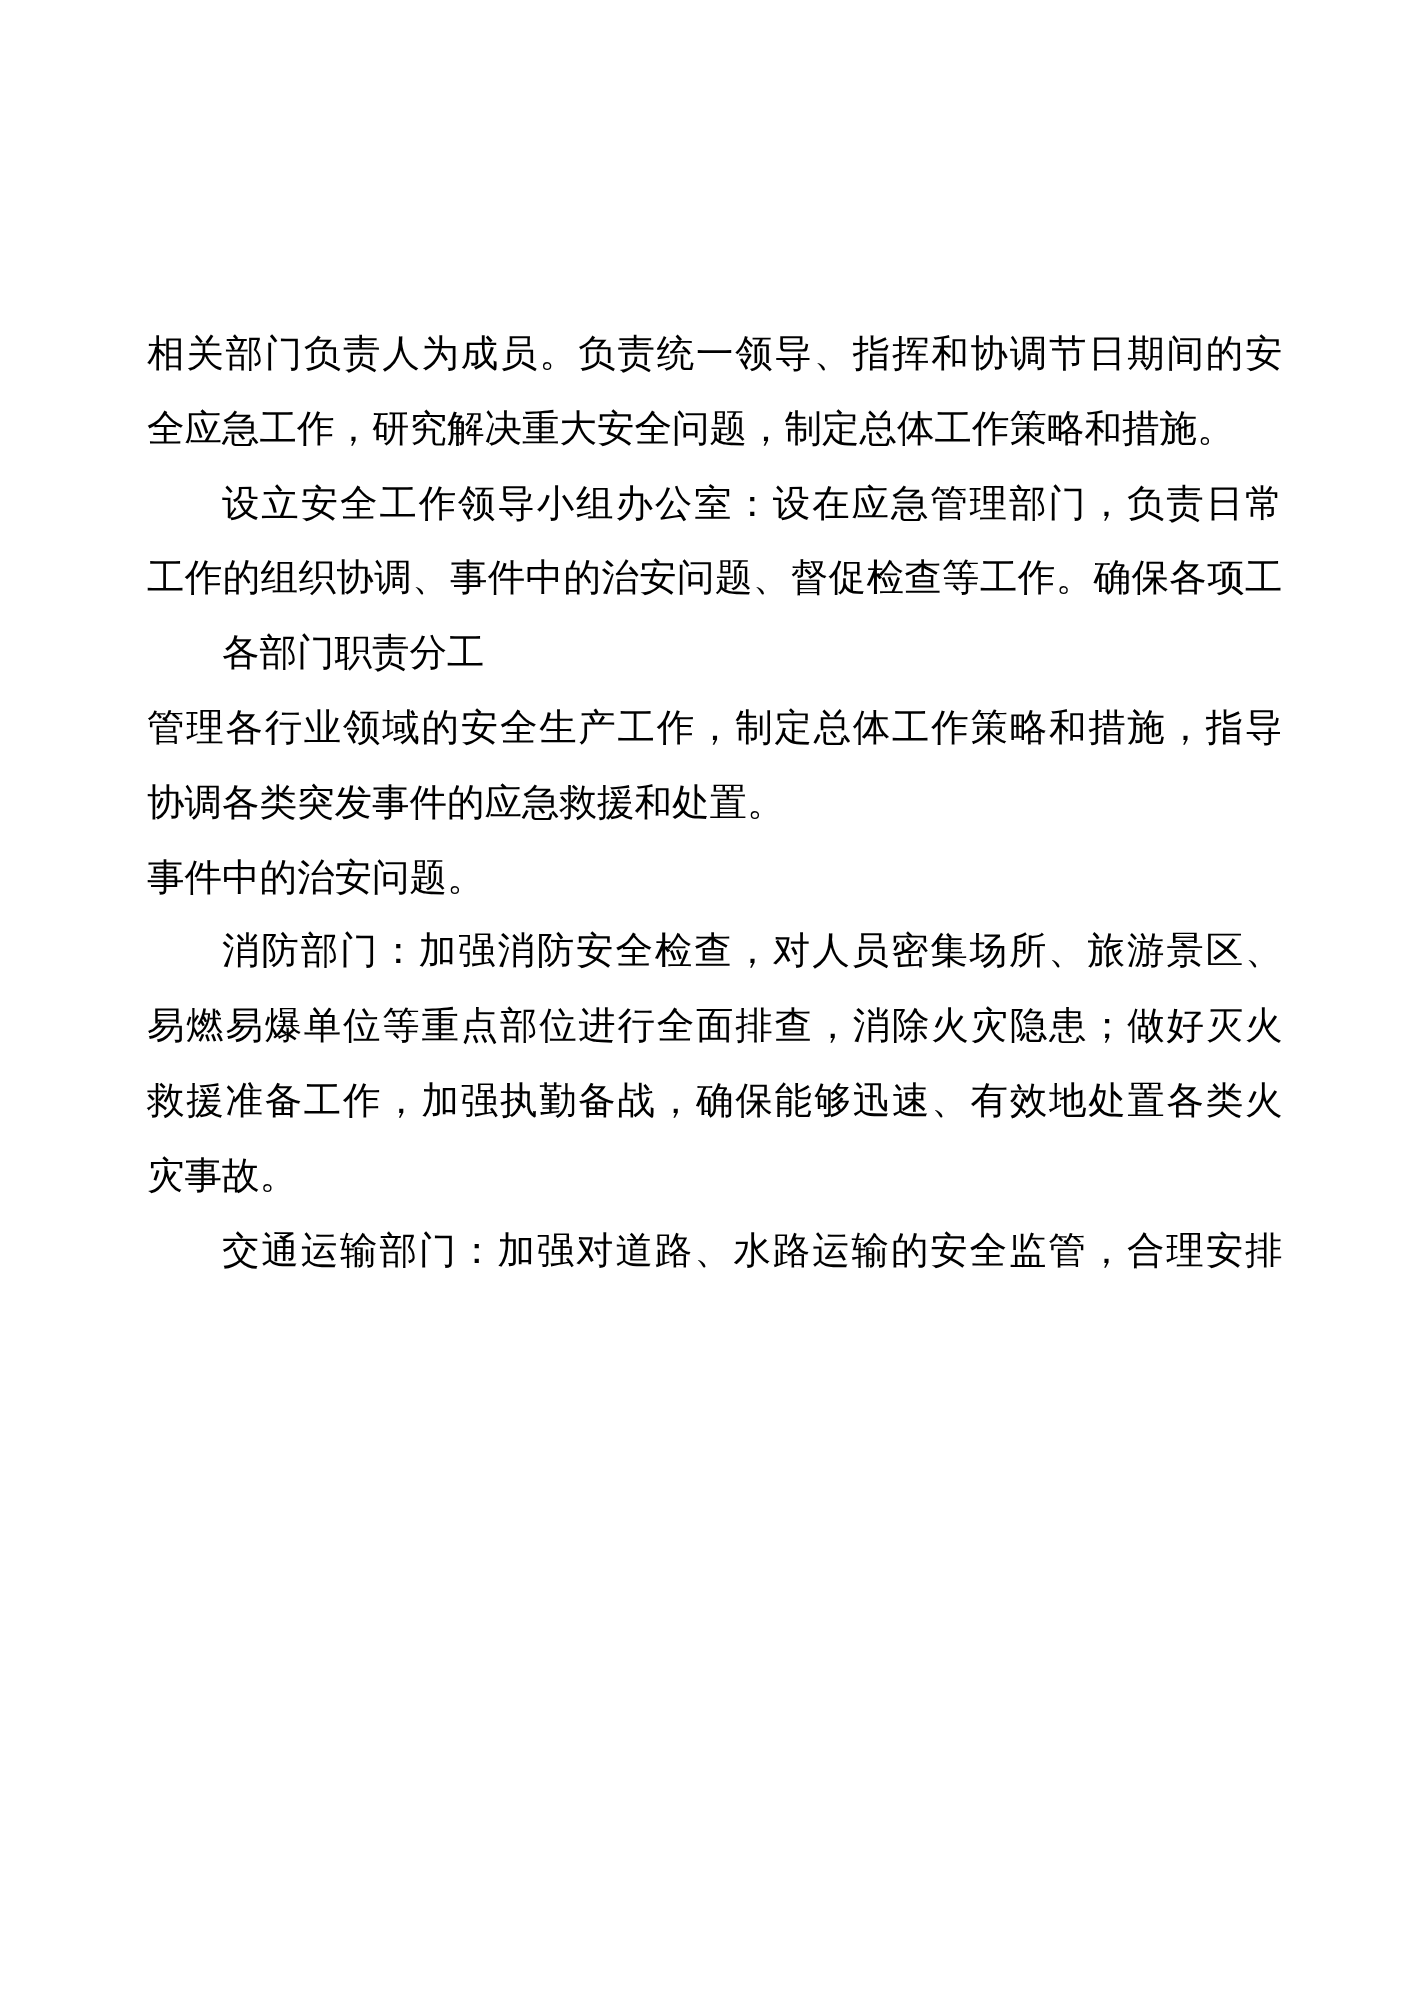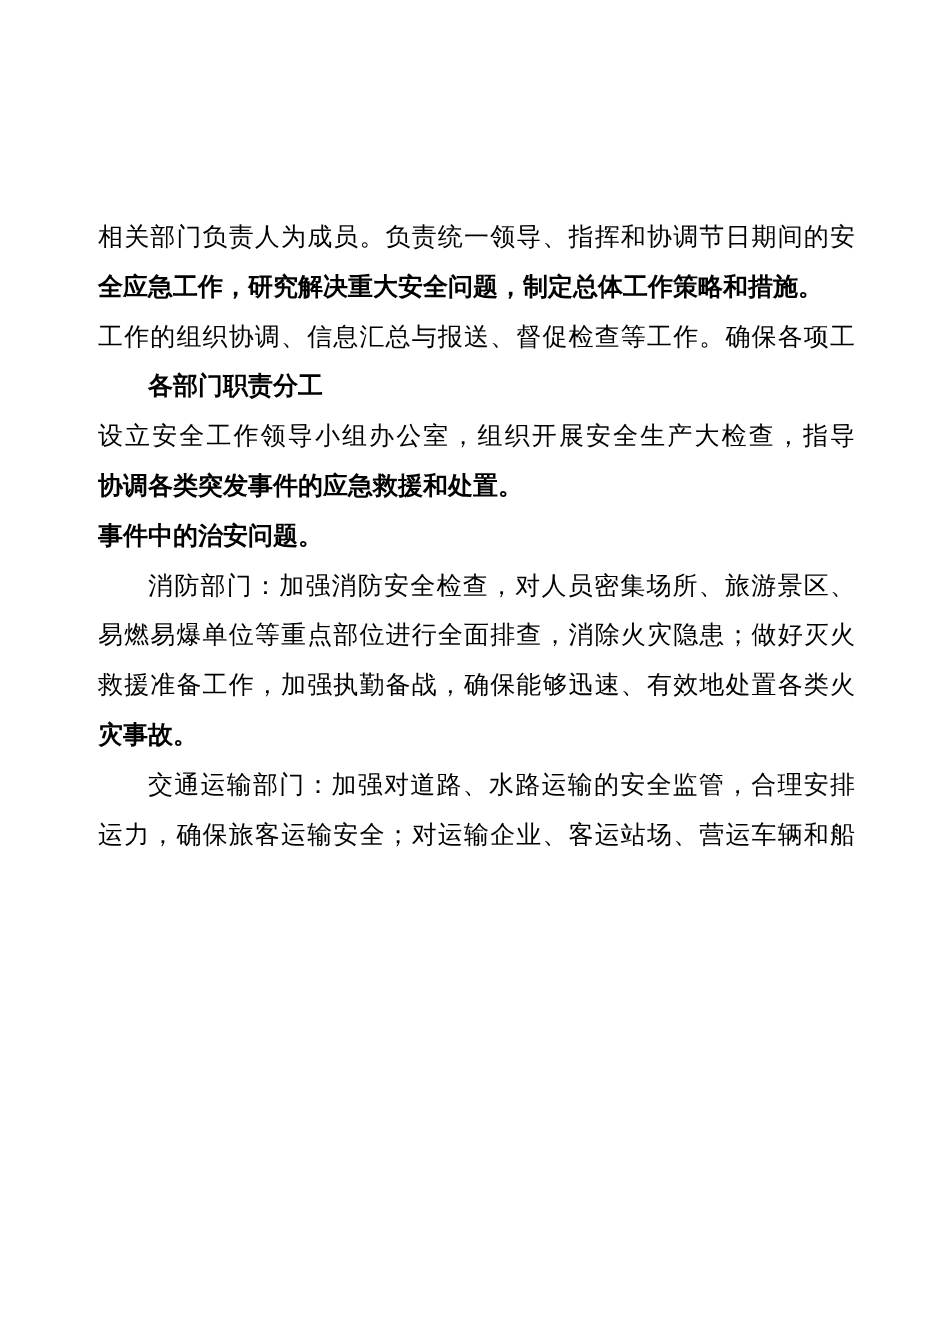--- a/index.html
+++ b/index.html
@@ -33,46 +33,45 @@
     letter-spacing: 0;
   }
   .line {
     text-align: justify;
     text-align-last: justify;
     min-height: 49.8px;
   }
   .line.end {
     text-align: right;
     text-align-last: left;
-    font-weight: bold;
   }
   .line.indent {
     text-indent: 2em;
   }
 </style>
 </head>
 <body>
 
 <div class="page">
   <div class="text-block">
 
     <div class="line">相关部门负责人为成员。负责统一领导、指挥和协调节日期间的安</div>
     <div class="line end">全应急工作，研究解决重大安全问题，制定总体工作策略和措施。</div>
 
-    <div class="line">工作的组织协调、信息汇总与报送、督促检查等工作。确保各项工</div>
+    <div class="line indent">设立安全工作领导小组办公室：设在应急管理部门，负责日常</div>
+    <div class="line">工作的组织协调、事件中的治安问题、督促检查等工作。确保各项工</div>
 
     <div class="line indent end">各部门职责分工</div>
 
-    <div class="line">设立安全工作领导小组办公室，组织开展安全生产大检查，指导</div>
+    <div class="line">管理各行业领域的安全生产工作，制定总体工作策略和措施，指导</div>
     <div class="line end">协调各类突发事件的应急救援和处置。</div>
 
     <div class="line end">事件中的治安问题。</div>
 
     <div class="line indent">消防部门：加强消防安全检查，对人员密集场所、旅游景区、</div>
     <div class="line">易燃易爆单位等重点部位进行全面排查，消除火灾隐患；做好灭火</div>
     <div class="line">救援准备工作，加强执勤备战，确保能够迅速、有效地处置各类火</div>
     <div class="line end">灾事故。</div>
 
     <div class="line indent">交通运输部门：加强对道路、水路运输的安全监管，合理安排</div>
-    <div class="line">运力，确保旅客运输安全；对运输企业、客运站场、营运车辆和船</div>
 
   </div>
 </div>
 
 </body></html>

